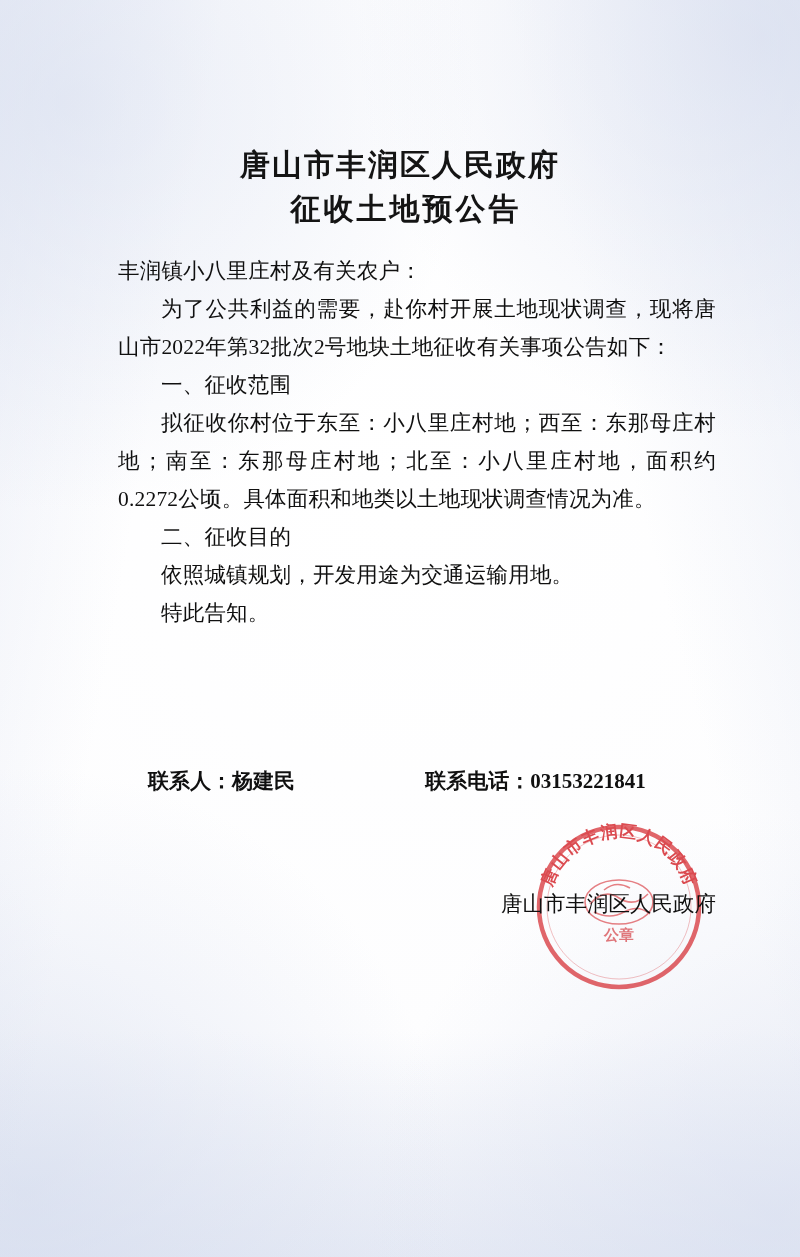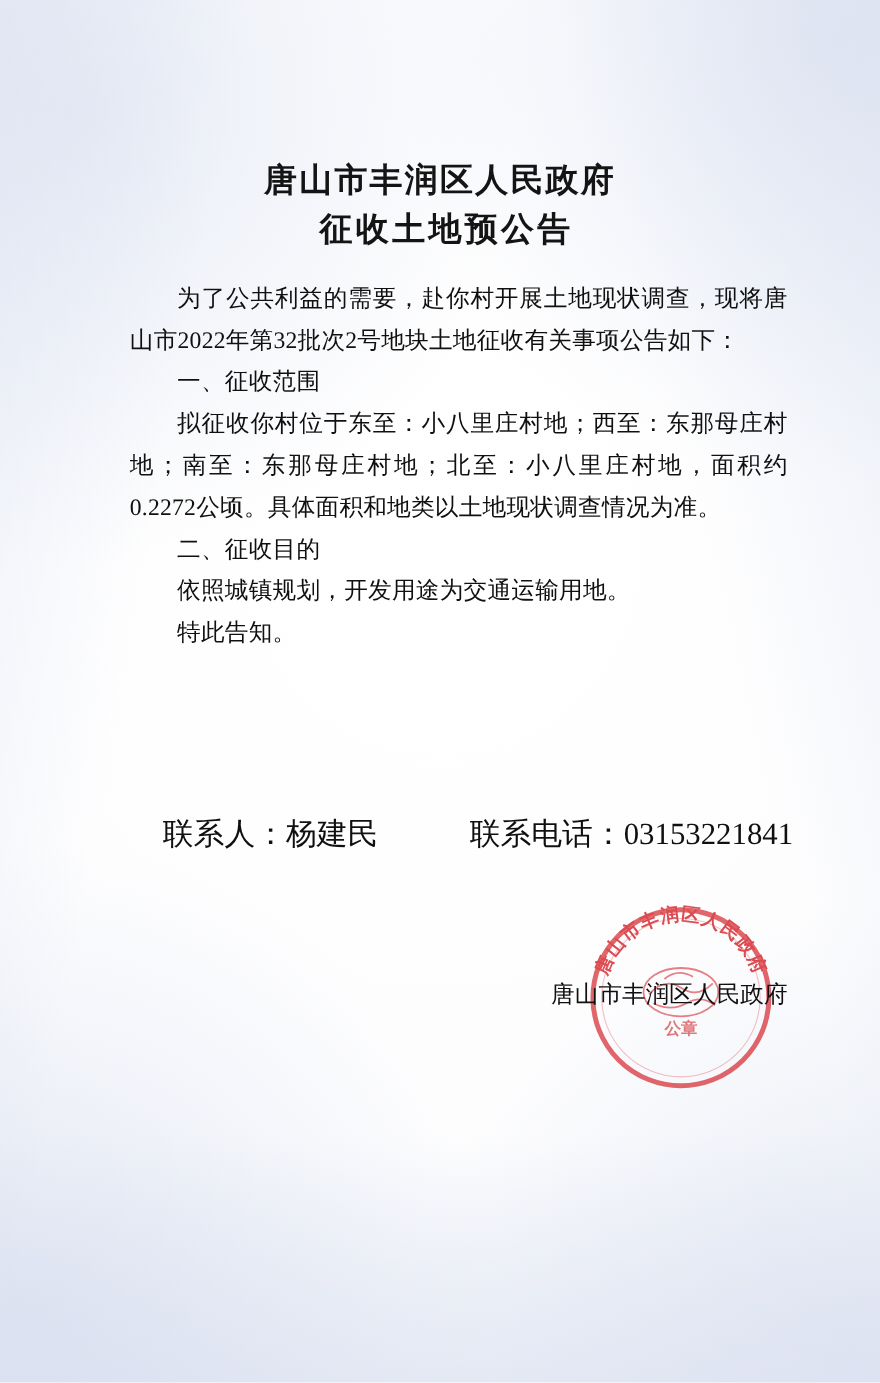--- a/index.html
+++ b/index.html
@@ -84,25 +84,26 @@
   .para {
     margin: 0;
   }
   .indent {
     text-indent: 2em;
   }
 
   .contact-row {
     position: absolute;
     left: 148px;
-    top: 742px;
+    top: 764px;
     width: 600px;
-    font-size: 28px;
+    font-size: 21px;
     line-height: 34px;
     color: #101010;
+    font-weight: bold;
   }
   .contact-person {
     display: inline-block;
     width: 272px;
   }
   .contact-phone {
     display: inline-block;
   }
 
   .signature {
@@ -153,20 +154,21 @@
   <div class="scan-tint2"></div>
 
   <div class="content">
 
     <div class="doc-title">
       <span>唐山市丰润区人民政府</span>
       <span class="line2">征收土地预公告</span>
     </div>
 
     <div class="body-block">
+      <p class="para">丰润镇小八里庄村及有关农户：</p>
       <p class="para indent">为了公共利益的需要，赴你村开展土地现状调查，现将唐山市2022年第32批次2号地块土地征收有关事项公告如下：</p>
       <p class="para indent">一、征收范围</p>
       <p class="para indent">拟征收你村位于东至：小八里庄村地；西至：东那母庄村地；南至：东那母庄村地；北至：小八里庄村地，面积约0.2272公顷。具体面积和地类以土地现状调查情况为准。</p>
       <p class="para indent">二、征收目的</p>
       <p class="para indent">依照城镇规划，开发用途为交通运输用地。</p>
       <p class="para indent">特此告知。</p>
     </div>
 
     <div class="contact-row">
       <span class="contact-person">联系人：杨建民</span>

